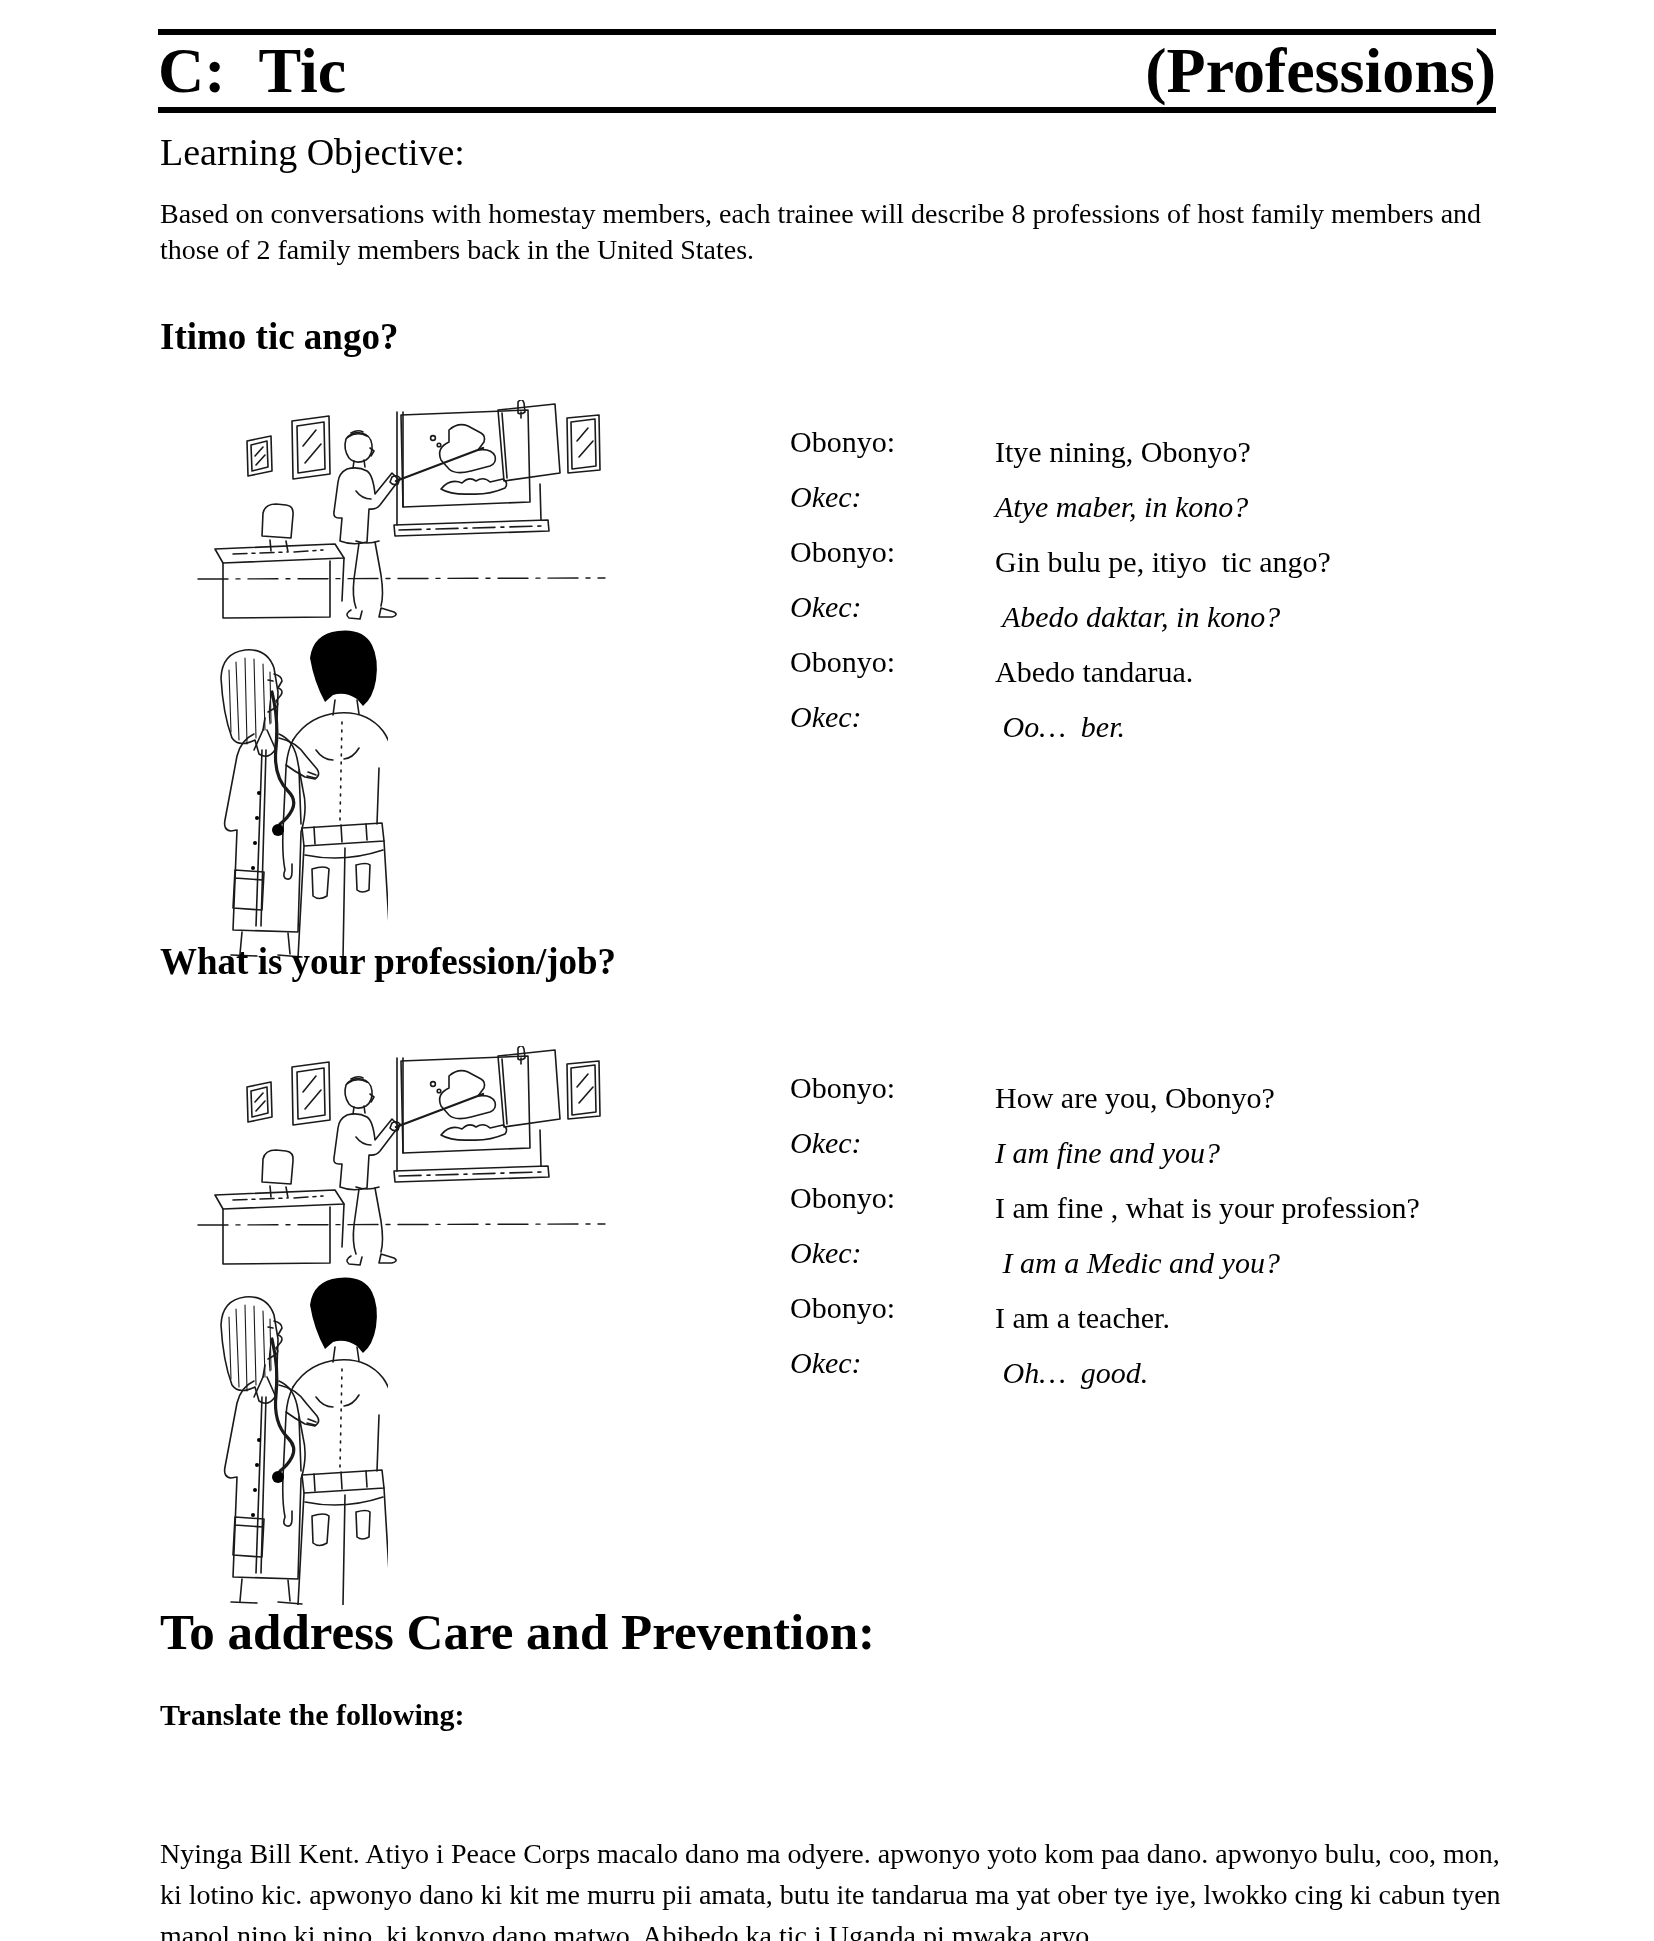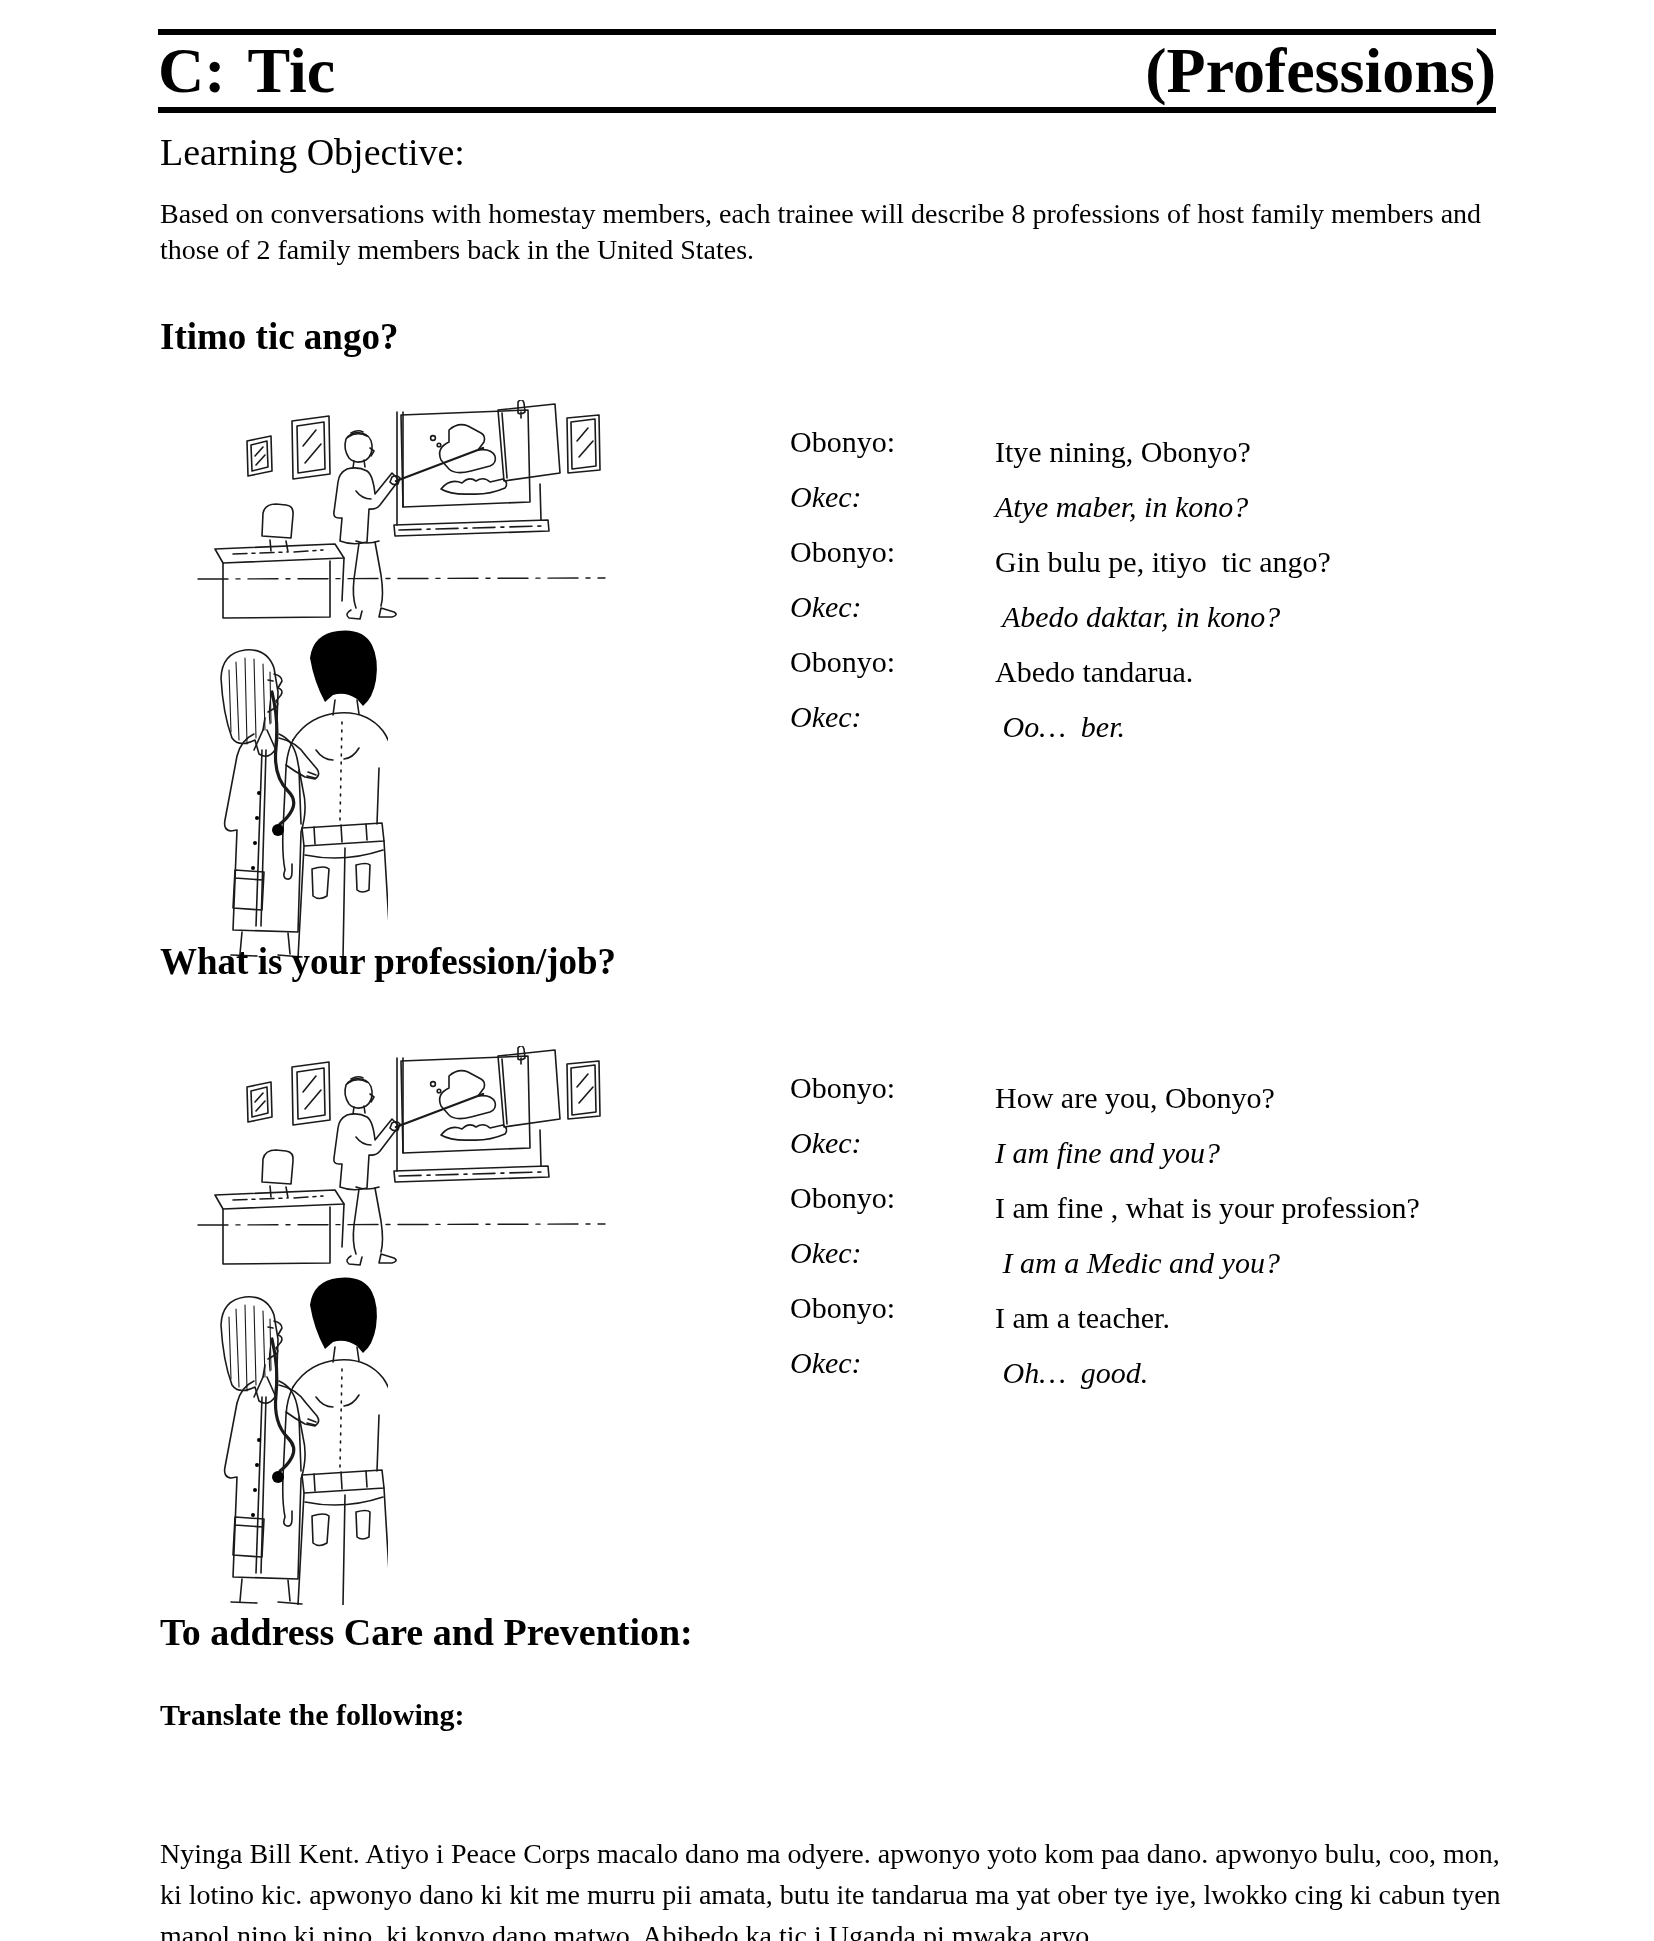--- a/index.html
+++ b/index.html
@@ -10,26 +10,26 @@
     font-family:"Liberation Serif","DejaVu Serif",serif;
     overflow:hidden;
   }
   .abs{position:absolute;}
   .rule{background:#000;height:6px;width:1338px;left:158px;}
   .title-row{
     left:158px;top:34px;width:1338px;height:74px;
     display:flex;align-items:flex-end;
     font-size:64px;font-weight:700;line-height:74px;
   }
-  .title-main{margin-left:22px;}
+  .title-main{margin-left:33px;}
   .title-right{margin-left:auto;}
   .obj-heading{left:160px;top:132px;font-size:38px;line-height:40px;}
   .obj-body{left:160px;top:196px;width:1332px;font-size:28px;line-height:36px;}
   .sec-heading{left:160px;font-size:37px;font-weight:700;line-height:44px;}
-  .care-heading{left:160px;top:1610px;font-size:38px;font-weight:700;line-height:44px;}
+  .care-heading{left:160px;top:1610px;font-size:51px;font-weight:700;line-height:44px;}
   .sub-heading{left:160px;top:1697px;font-size:30px;font-weight:700;line-height:36px;}
   .paragraph{left:160px;top:1833px;width:1348px;font-size:28px;line-height:41px;white-space:pre-wrap;}
   .dialogue{width:730px;font-size:30px;}
   .d-row{display:grid;grid-template-columns:205px 1fr;height:55px;align-items:center;}
   .d-row.okec{font-style:italic;}
   .utter{white-space:pre;margin-top:21px;}
   svg.scene{display:block;}
   svg.scene *{vector-effect:non-scaling-stroke;}
 </style>
 </head>

